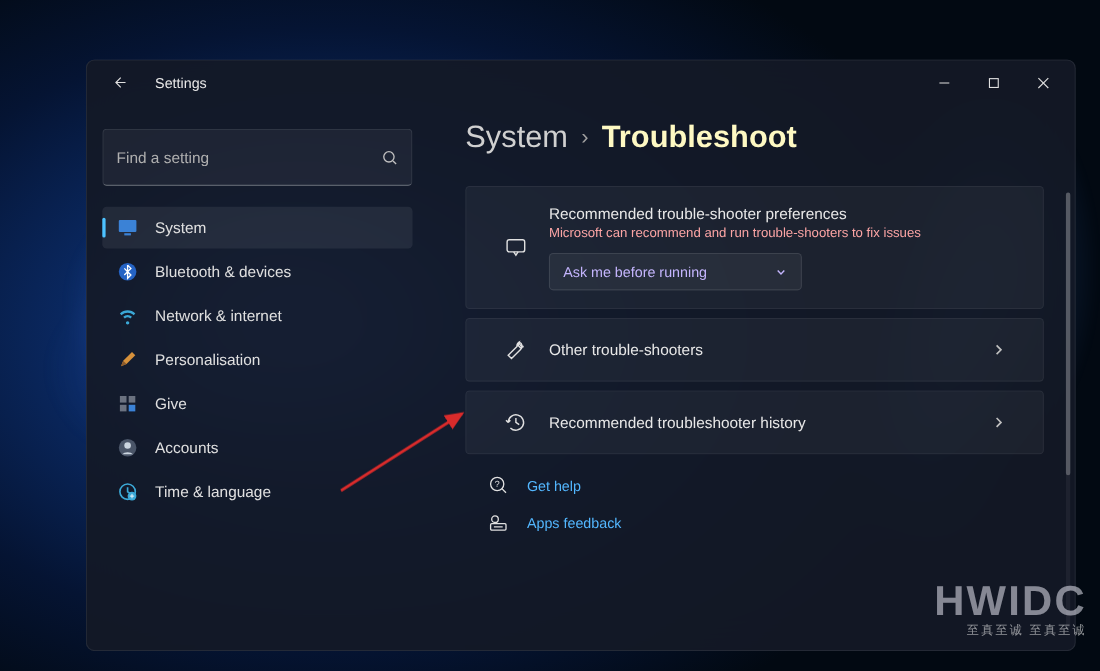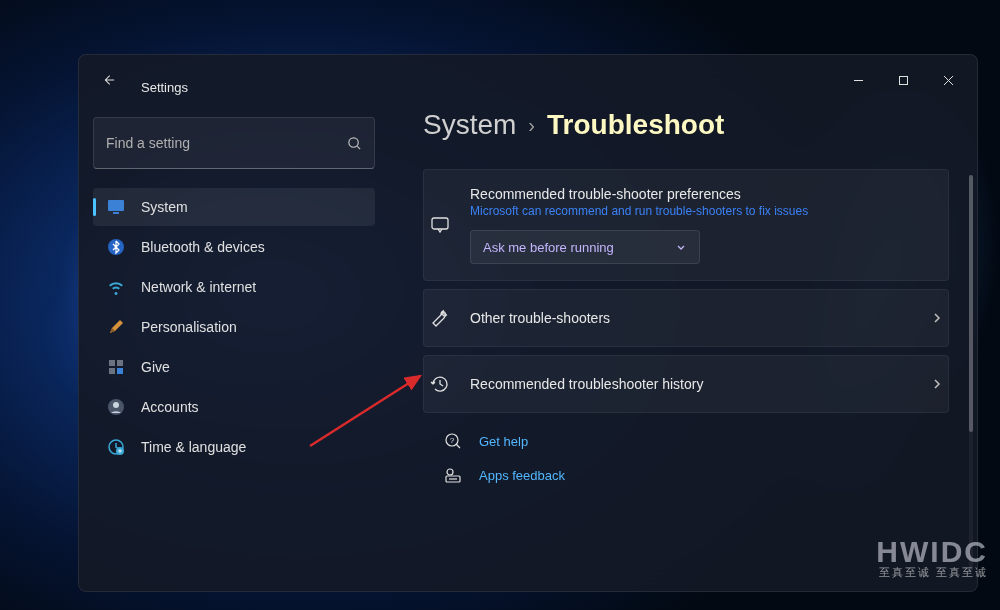--- a/index.html
+++ b/index.html
@@ -22,21 +22,21 @@
     .window {
       position: absolute; top: 54px; left: 78px; right: 22px; bottom: 18px;
       background: rgba(20, 25, 38, 0.92);
       backdrop-filter: blur(20px);
       border: 1px solid rgba(255,255,255,0.08);
       border-radius: 8px;
       display: flex; flex-direction: column;
       overflow: hidden;
     }
     .titlebar {
-      height: 40px; display: flex; align-items: flex-end; padding: 0 6px 0 14px;
+      height: 40px; display: flex; align-items: center; padding: 0 6px 0 14px;
       color: #e8e8e8;
     }
     .back-btn {
       width: 30px; height: 30px; display: flex; align-items: center; justify-content: center;
       color: #e0e0e0; cursor: pointer; border-radius: 4px;
     }
     .title-text { margin-left: 18px; font-size: 13px; color: #e8e8e8; }
     .win-controls { margin-left: auto; display: flex; }
     .win-btn {
       width: 45px; height: 30px; display: flex; align-items: center; justify-content: center;
@@ -72,43 +72,43 @@
       flex: 1; padding: 14px 28px 20px 34px; overflow-y: auto; color: #e8e8e8;
     }
     .breadcrumb {
       display: flex; align-items: center; gap: 12px; margin-bottom: 28px;
     }
     .breadcrumb .bc-item { font-size: 28px; font-weight: 400; color: #d0d0d0; }
     .breadcrumb .bc-sep { font-size: 20px; color: #a0a0a0; }
     .breadcrumb .bc-current { font-size: 28px; font-weight: 600; color: #fef9c3; }
     .card {
       background: rgba(255,255,255,0.045); border: 1px solid rgba(255,255,255,0.06);
-      border-radius: 4px; padding: 16px 4px; margin-bottom: 8px;
+      border-radius: 4px; padding: 16px 33px; margin-bottom: 8px;
       display: flex; align-items: center; gap: 18px;
     }
     .card.clickable { cursor: pointer; }
     .card-icon { width: 24px; height: 24px; display: flex; align-items: center; justify-content: center; flex-shrink: 0; color: #e0e0e0; }
     .card-body { flex: 1; }
     .card-title { font-size: 14px; color: #e8e8e8; }
-    .card-sub { font-size: 12px; color: #3b82f6; margin-top: 2px; }
+    .card-sub { font-size: 12px; color: #fca5a5; margin-top: 2px; }
     .chevron { color: #c0c0c0; flex-shrink: 0; }
     .dropdown {
       margin-top: 12px; width: 230px; height: 34px; background: rgba(255,255,255,0.05);
       border: 1px solid rgba(255,255,255,0.1); border-radius: 4px; display: flex; align-items: center;
       padding: 0 12px; cursor: pointer; color: #c4b5fd; font-size: 13px;
     }
     .dropdown .dd-label { flex: 1; }
     .footer-links { margin-top: 18px; display: flex; flex-direction: column; gap: 14px; padding-left: 20px; }
     .footer-link { display: flex; align-items: center; gap: 16px; color: #53b7ff; font-size: 13px; cursor: pointer; }
     .footer-link .fl-icon { width: 20px; height: 20px; display: flex; align-items: center; justify-content: center; color: #e0e0e0; }
     .watermark {
       position: absolute; right: 12px; bottom: 30px; z-index: 10; text-align: right;
       color: rgba(230,230,230,0.6); pointer-events: none;
     }
-    .watermark .wm-big { font-size: 30px; font-weight: 600; letter-spacing: 2px; color: rgba(230,230,240,0.55); text-align: center; }
+    .watermark .wm-big { font-size: 38px; font-weight: 600; letter-spacing: 2px; color: rgba(230,230,240,0.55); text-align: center; }
     .watermark .wm-small { font-size: 11px; letter-spacing: 2px; margin-top: -4px; }
     .arrow-annotation {
       position: absolute; left: 300px; top: 366px; z-index: 20; pointer-events: none;
     }
     .scrollbar {
       position: absolute; right: 4px; top: 120px; bottom: 20px; width: 4px;
       background: rgba(255,255,255,0.05); border-radius: 2px;
     }
     .scrollbar-thumb {
       position: absolute; top: 0; width: 100%; height: 65%; background: rgba(255,255,255,0.25); border-radius: 2px;

